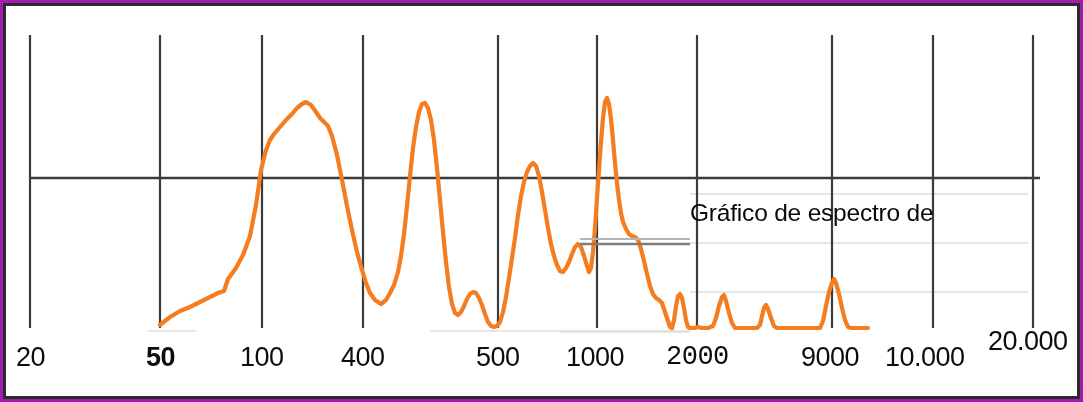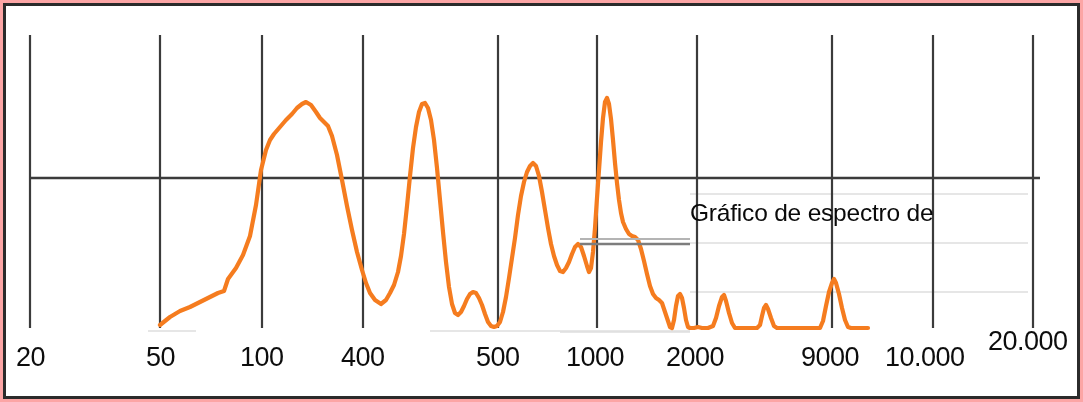--- a/index.html
+++ b/index.html
@@ -7,21 +7,21 @@
     padding: 0;
     background: #ffffff;
   }
   body {
     font-family: "Liberation Sans", sans-serif;
   }
   #figure {
     position: relative;
     width: 1083px;
     height: 402px;
-    background: #fca5a5;
+    background: #a21caf;
     box-sizing: border-box;
     overflow: hidden;
   }
   
   #frame {
     position: absolute;
     left: 3px;
     top: 3px;
     width: 1077px;
     height: 396px;
@@ -311,25 +311,25 @@
         <line x1="580" y1="244" x2="690" y2="244" stroke="#7d7d7d" stroke-width="2.6"></line>
       </g>
     </svg>
 
     <div id="callout">
       <span class="cline">Gráfico de espectro de</span>
     </div>
 
     <div>
       <div class="axis-label" style="left:16px;  top:344px;text-align:right;">20</div>
-      <div class="axis-label" style="left:146px; top:344px;">50</div>
+      <div class="axis-label" style="left:146px; top:344px;font-weight:bold;">50</div>
       <div class="axis-label" style="left:240px; top:344px;">100</div>
       <div class="axis-label" style="left:341px; top:344px;">400</div>
       <div class="axis-label" style="left:476px; top:344px;">500</div>
       <div class="axis-label" style="left:566px; top:344px;">1000</div>
-      <div class="axis-label" style="left:666px; top:344px;">2000</div>
+      <div class="axis-label" style="left:666px; top:344px;font-family:Liberation Mono, monospace;">2000</div>
       <div class="axis-label" style="left:801px; top:344px;">9000</div>
       <div class="axis-label" style="left:885px; top:344px;">10.000</div>
       <div class="axis-label" style="left:988px; top:328px;">20.000</div>
     </div>
 
   </div>
 </div>
 
 </body></html>

